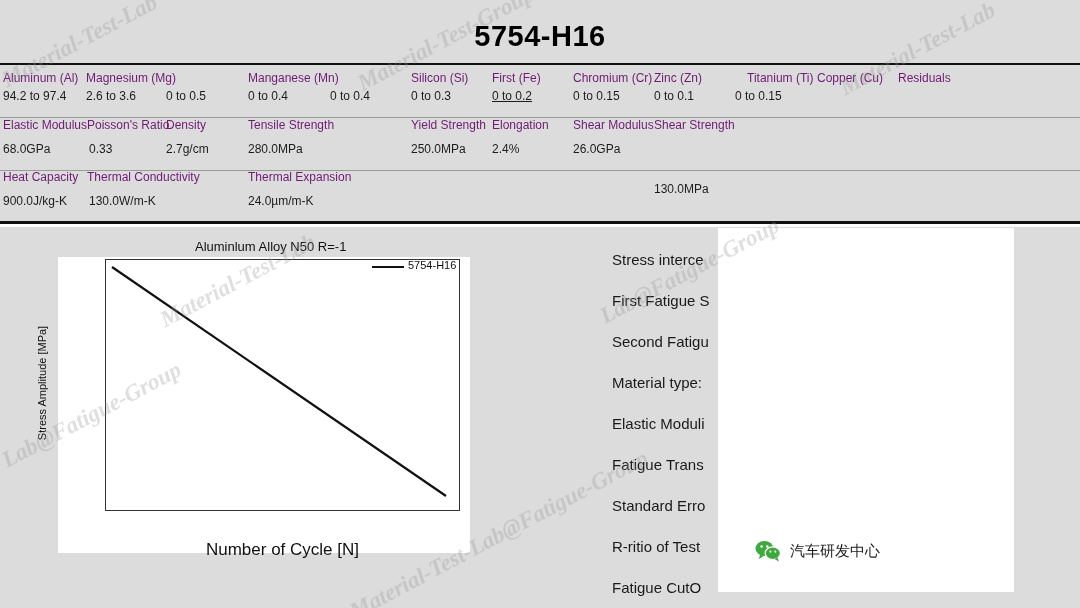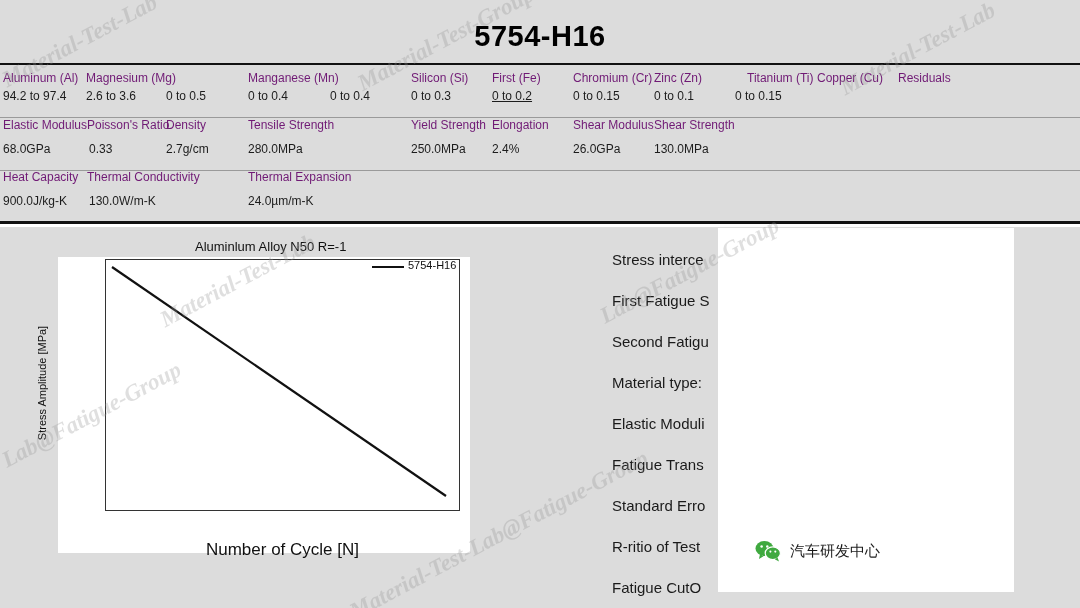--- a/index.html
+++ b/index.html
@@ -258,21 +258,21 @@
   </div>
 
   <div class="grid-row" style="height:22px;">
     <span class="cell val" style="left:3px;">68.0GPa</span>
     <span class="cell val" style="left:89px;">0.33</span>
     <span class="cell val" style="left:166px;">2.7g/cm</span>
     <span class="cell val" style="left:248px;">280.0MPa</span>
     <span class="cell val" style="left:411px;">250.0MPa</span>
     <span class="cell val" style="left:492px;">2.4%</span>
     <span class="cell val" style="left:573px;">26.0GPa</span>
-    <span class="cell val" style="left:654px;">130.0MPa</span>
+    <span class="cell val" style="left:654px;margin-top:40px;">130.0MPa</span>
   </div>
   <div class="row-rule" style="top:170px;"></div>
 
   <div class="grid-row" style="height:24px; margin-top:6px;">
     <span class="cell" style="left:3px;">Heat Capacity</span>
     <span class="cell" style="left:87px;">Thermal Conductivity</span>
     <span class="cell" style="left:248px;">Thermal Expansion</span>
   </div>
 
   <div class="grid-row" style="height:22px;">

